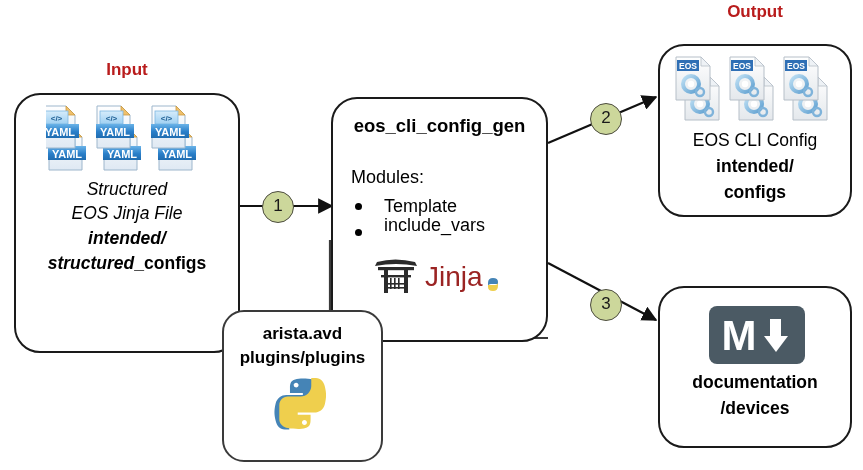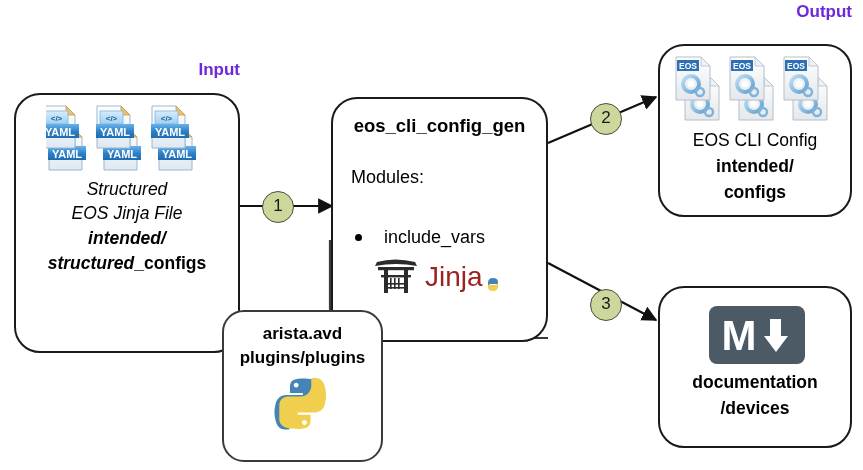--- a/index.html
+++ b/index.html
@@ -17,23 +17,23 @@
     height: 470px;
     background: #ffffff;
     overflow: hidden;
   }
   .abs { position: absolute; }
 
   
   .caption {
     font-weight: bold;
     font-size: 17px;
-    text-align: right;
-    white-space: nowrap;
-    color: #6d28d9;
+    text-align: center;
+    white-space: nowrap;
+    color: #b91c1c;
   }
 
   
   .box {
     position: absolute;
     background: #ffffff;
     border: 2.2px solid #1a1a1a;
     border-radius: 26px;
     box-sizing: border-box;
     z-index: 5;
@@ -159,21 +159,25 @@
 
     <div class="btext ital abs" style="left:0; top:84px; width:100%;">Structured</div>
     <div class="btext ital abs" style="left:0; top:108px; width:100%;">EOS Jinja File</div>
     <div class="btext bolditalic abs" style="left:0; top:133px; width:100%;">intended/</div>
     <div class="btext abs" style="left:0; top:158px; width:100%;"><span class="bolditalic">structured</span><span class="bold">_configs</span></div>
   </div>
 
   <div class="box" style="left:331px; top:97px; width:217px; height:245px;">
     <div class="center-title abs" style="left:0; top:16px; width:100%;">eos_cli_config_gen</div>
     <div class="mod-head abs" style="left:18px; top:68px;">Modules:</div>
-    <div class="mod-item abs" style="left:22px; top:128px;">
+    <div class="mod-item abs" style="left:22px; top:97px;">
+      <span class="bullet"></span>
+      <span>Template</span>
+    </div>
+    <div class="mod-item abs" style="left:22px; top:116px;align-items:flex-end;">
       <span class="bullet"></span>
       <span>include_vars</span>
     </div>
 
     <div class="logo" style="left:42px; top:157px;">
       <svg width="128" height="40" viewBox="0 0 128 40">
 
         <g fill="#2b2b2b">
           <path d="M2 6 q18 -5 38 0 l2 4 q-21 -4 -42 0 z"></path>
           <rect x="3" y="11" width="36" height="3.2"></rect>

